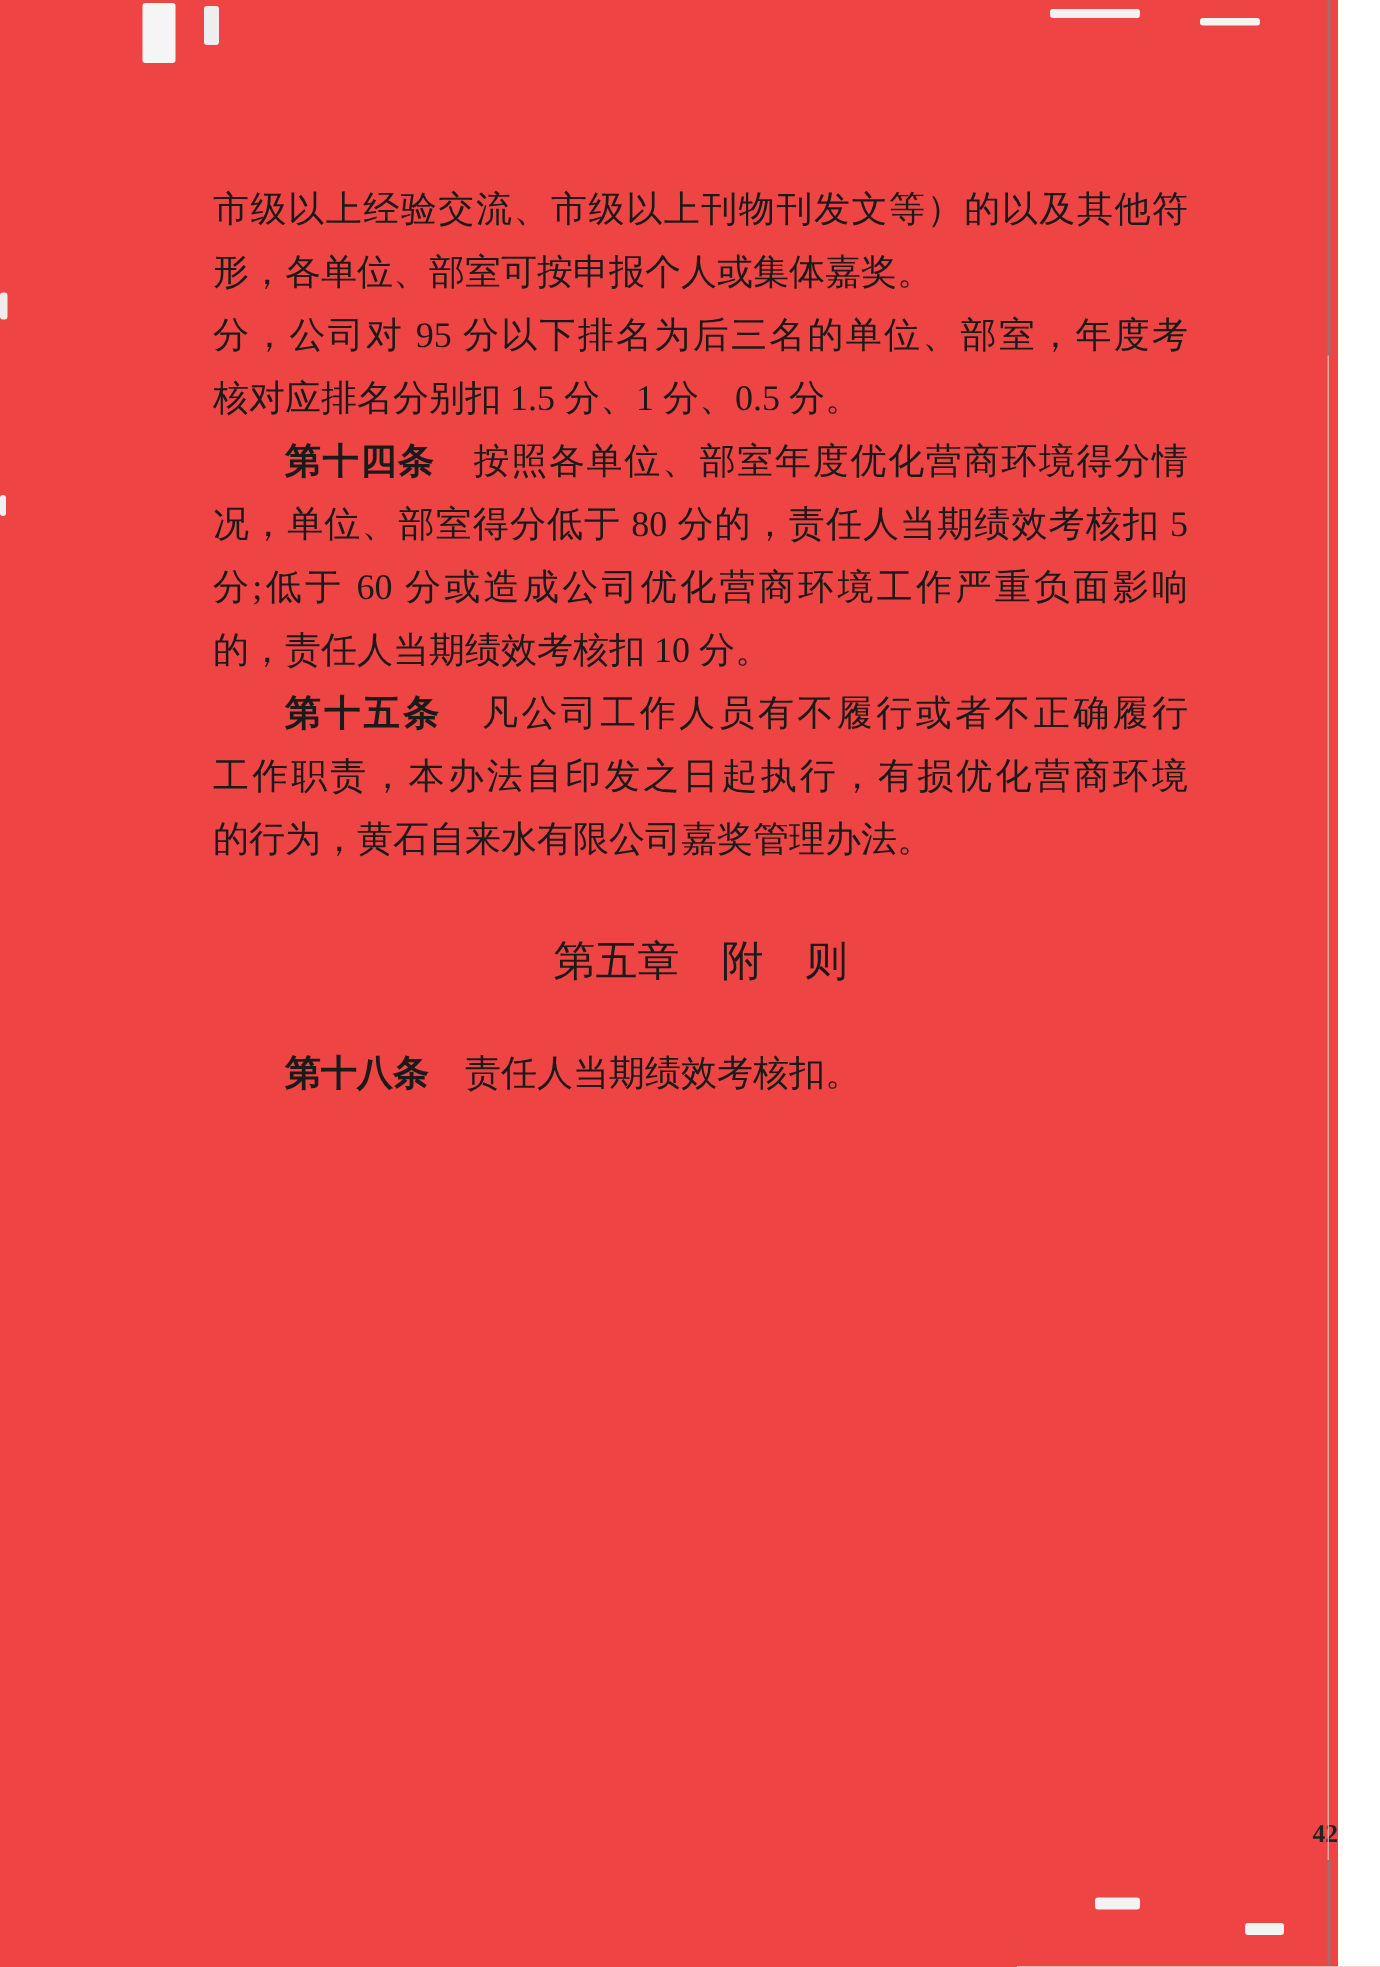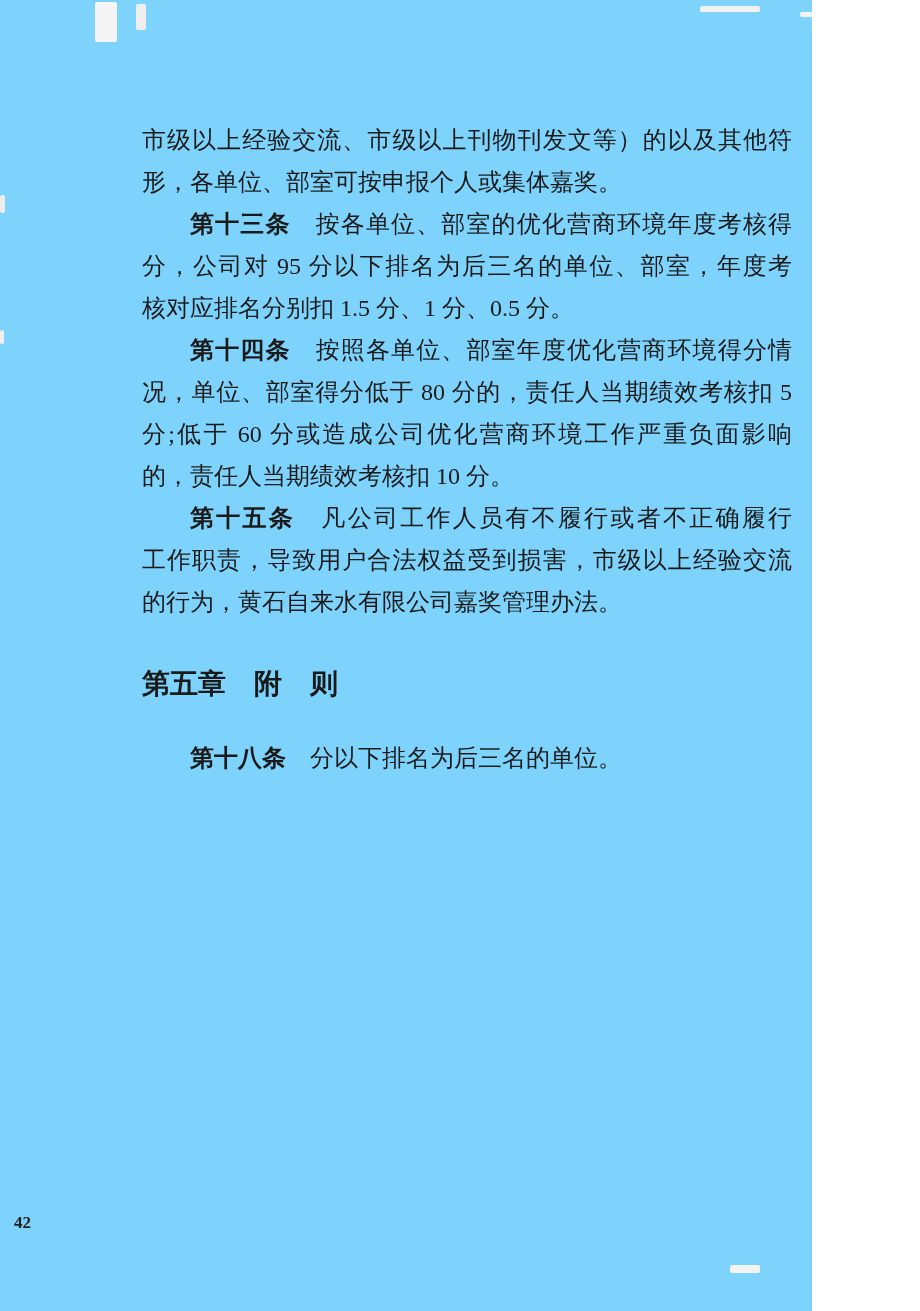--- a/index.html
+++ b/index.html
@@ -2,23 +2,23 @@
 <html><head>
 <meta charset="utf-8">
 <style>
   html, body {
     margin: 0;
     padding: 0;
     background: #ffffff;
   }
   .page {
     position: relative;
-    width: 812px;
+    width: 892px;
     height: 1311px;
-    background: #7dd3fc;
+    background: #ef4444;
     overflow: hidden;
     font-family: "Liberation Serif", "DejaVu Serif", serif;
     color: #1a1a1a;
   }
   .doc {
     position: absolute;
     left: 142px;
     top: 119px;
     width: 650px;
     font-size: 24px;
@@ -35,31 +35,32 @@
   .line.indent {
     padding-left: 48px;
   }
   .b {
     font-weight: bold;
   }
   .chapter {
     margin: 40px 0 32px 0;
     height: 42px;
     line-height: 42px;
-    font-weight: bold;
+    text-align: center;
+    font-weight: normal;
     font-size: 28px;
   }
   .pagenum {
     position: absolute;
     top: 1210px;
     left: 0;
     width: 100%;
     padding-left: 14px;
     box-sizing: border-box;
-    text-align: left;
+    text-align: right;
     font-size: 17px;
     font-weight: bold;
     line-height: 26px;
     color: #222;
   }
   .artifact {
     position: absolute;
     pointer-events: none;
   }
   .vline-dark { background: #7d7d7d; opacity: 0.75; }
@@ -72,46 +73,45 @@
 <div class="page">
 
   <div class="doc">
 
     <div class="para">
       <div class="line fill">市级以上经验交流、市级以上刊物刊发文等）的以及其他符</div>
       <div class="line">形，各单位、部室可按申报个人或集体嘉奖。</div>
     </div>
 
     <div class="para">
-      <div class="line fill indent"><span class="b">第十三条</span><span>　按各单位、部室的优化营商环境年度考核得</span></div>
       <div class="line fill">分，公司对 95 分以下排名为后三名的单位、部室，年度考</div>
       <div class="line">核对应排名分别扣 1.5 分、1 分、0.5 分。</div>
     </div>
 
     <div class="para">
       <div class="line fill indent"><span class="b">第十四条</span><span>　按照各单位、部室年度优化营商环境得分情</span></div>
       <div class="line fill">况，单位、部室得分低于 80 分的，责任人当期绩效考核扣 5</div>
       <div class="line fill">分;低于 60 分或造成公司优化营商环境工作严重负面影响</div>
       <div class="line">的，责任人当期绩效考核扣 10 分。</div>
     </div>
 
     <div class="para">
       <div class="line fill indent"><span class="b">第十五条</span><span>　凡公司工作人员有不履行或者不正确履行</span></div>
-      <div class="line fill">工作职责，导致用户合法权益受到损害，市级以上经验交流</div>
+      <div class="line fill">工作职责，本办法自印发之日起执行，有损优化营商环境</div>
       <div class="line">的行为，黄石自来水有限公司嘉奖管理办法。</div>
     </div>
 
     <div class="chapter">第五章　附　则</div>
 
     <div class="para">
     </div>
 
 
     <div class="para">
-      <div class="line indent"><span class="b">第十八条</span><span>　分以下排名为后三名的单位。</span></div>
+      <div class="line indent"><span class="b">第十八条</span><span>　责任人当期绩效考核扣。</span></div>
     </div>
 
   </div>
 
   <div class="pagenum">42</div>
 
   <div class="artifact vline-dark" style="left:885px; top:0;      width:2px; height:237px;"></div>
   <div class="artifact vline-faint" style="left:885px; top:237px;  width:1px; height:1003px;"></div>
   <div class="artifact vline-dark" style="left:885px; top:1240px; width:2px; height:71px;"></div>
   <div class="artifact speck" style="left:95px;  top:2px;    width:22px; height:40px; background:#f5f5f5;"></div>

